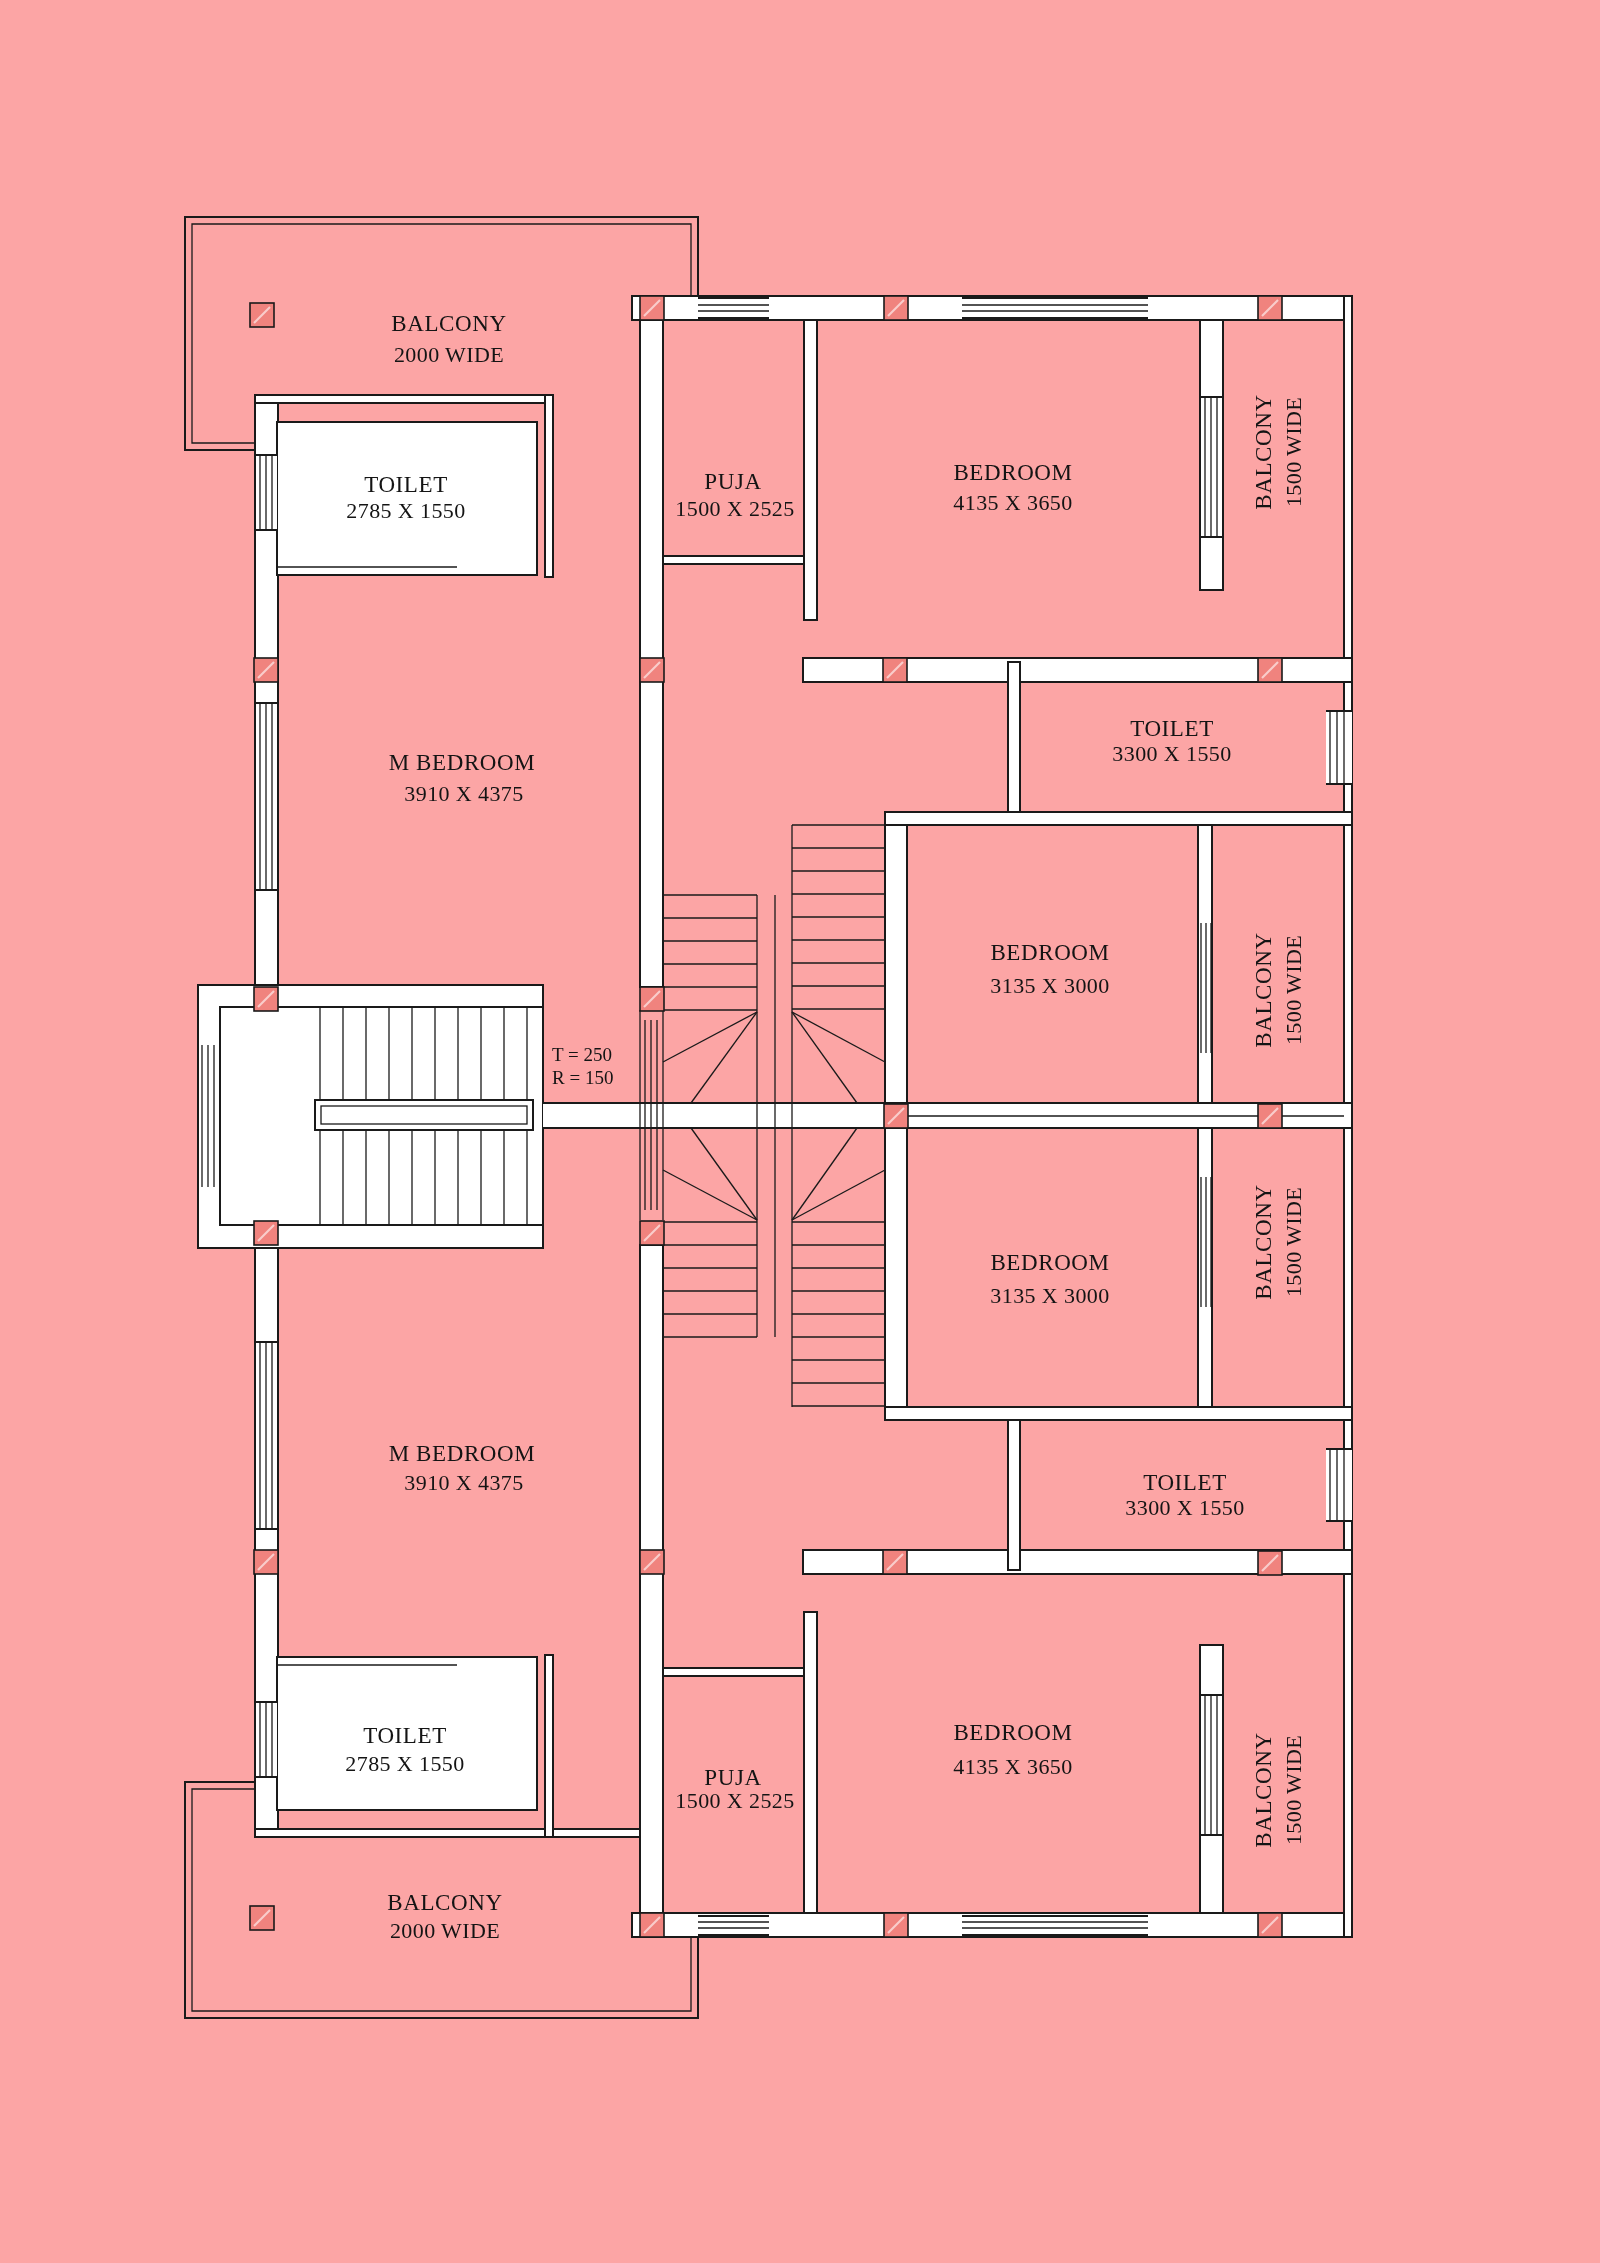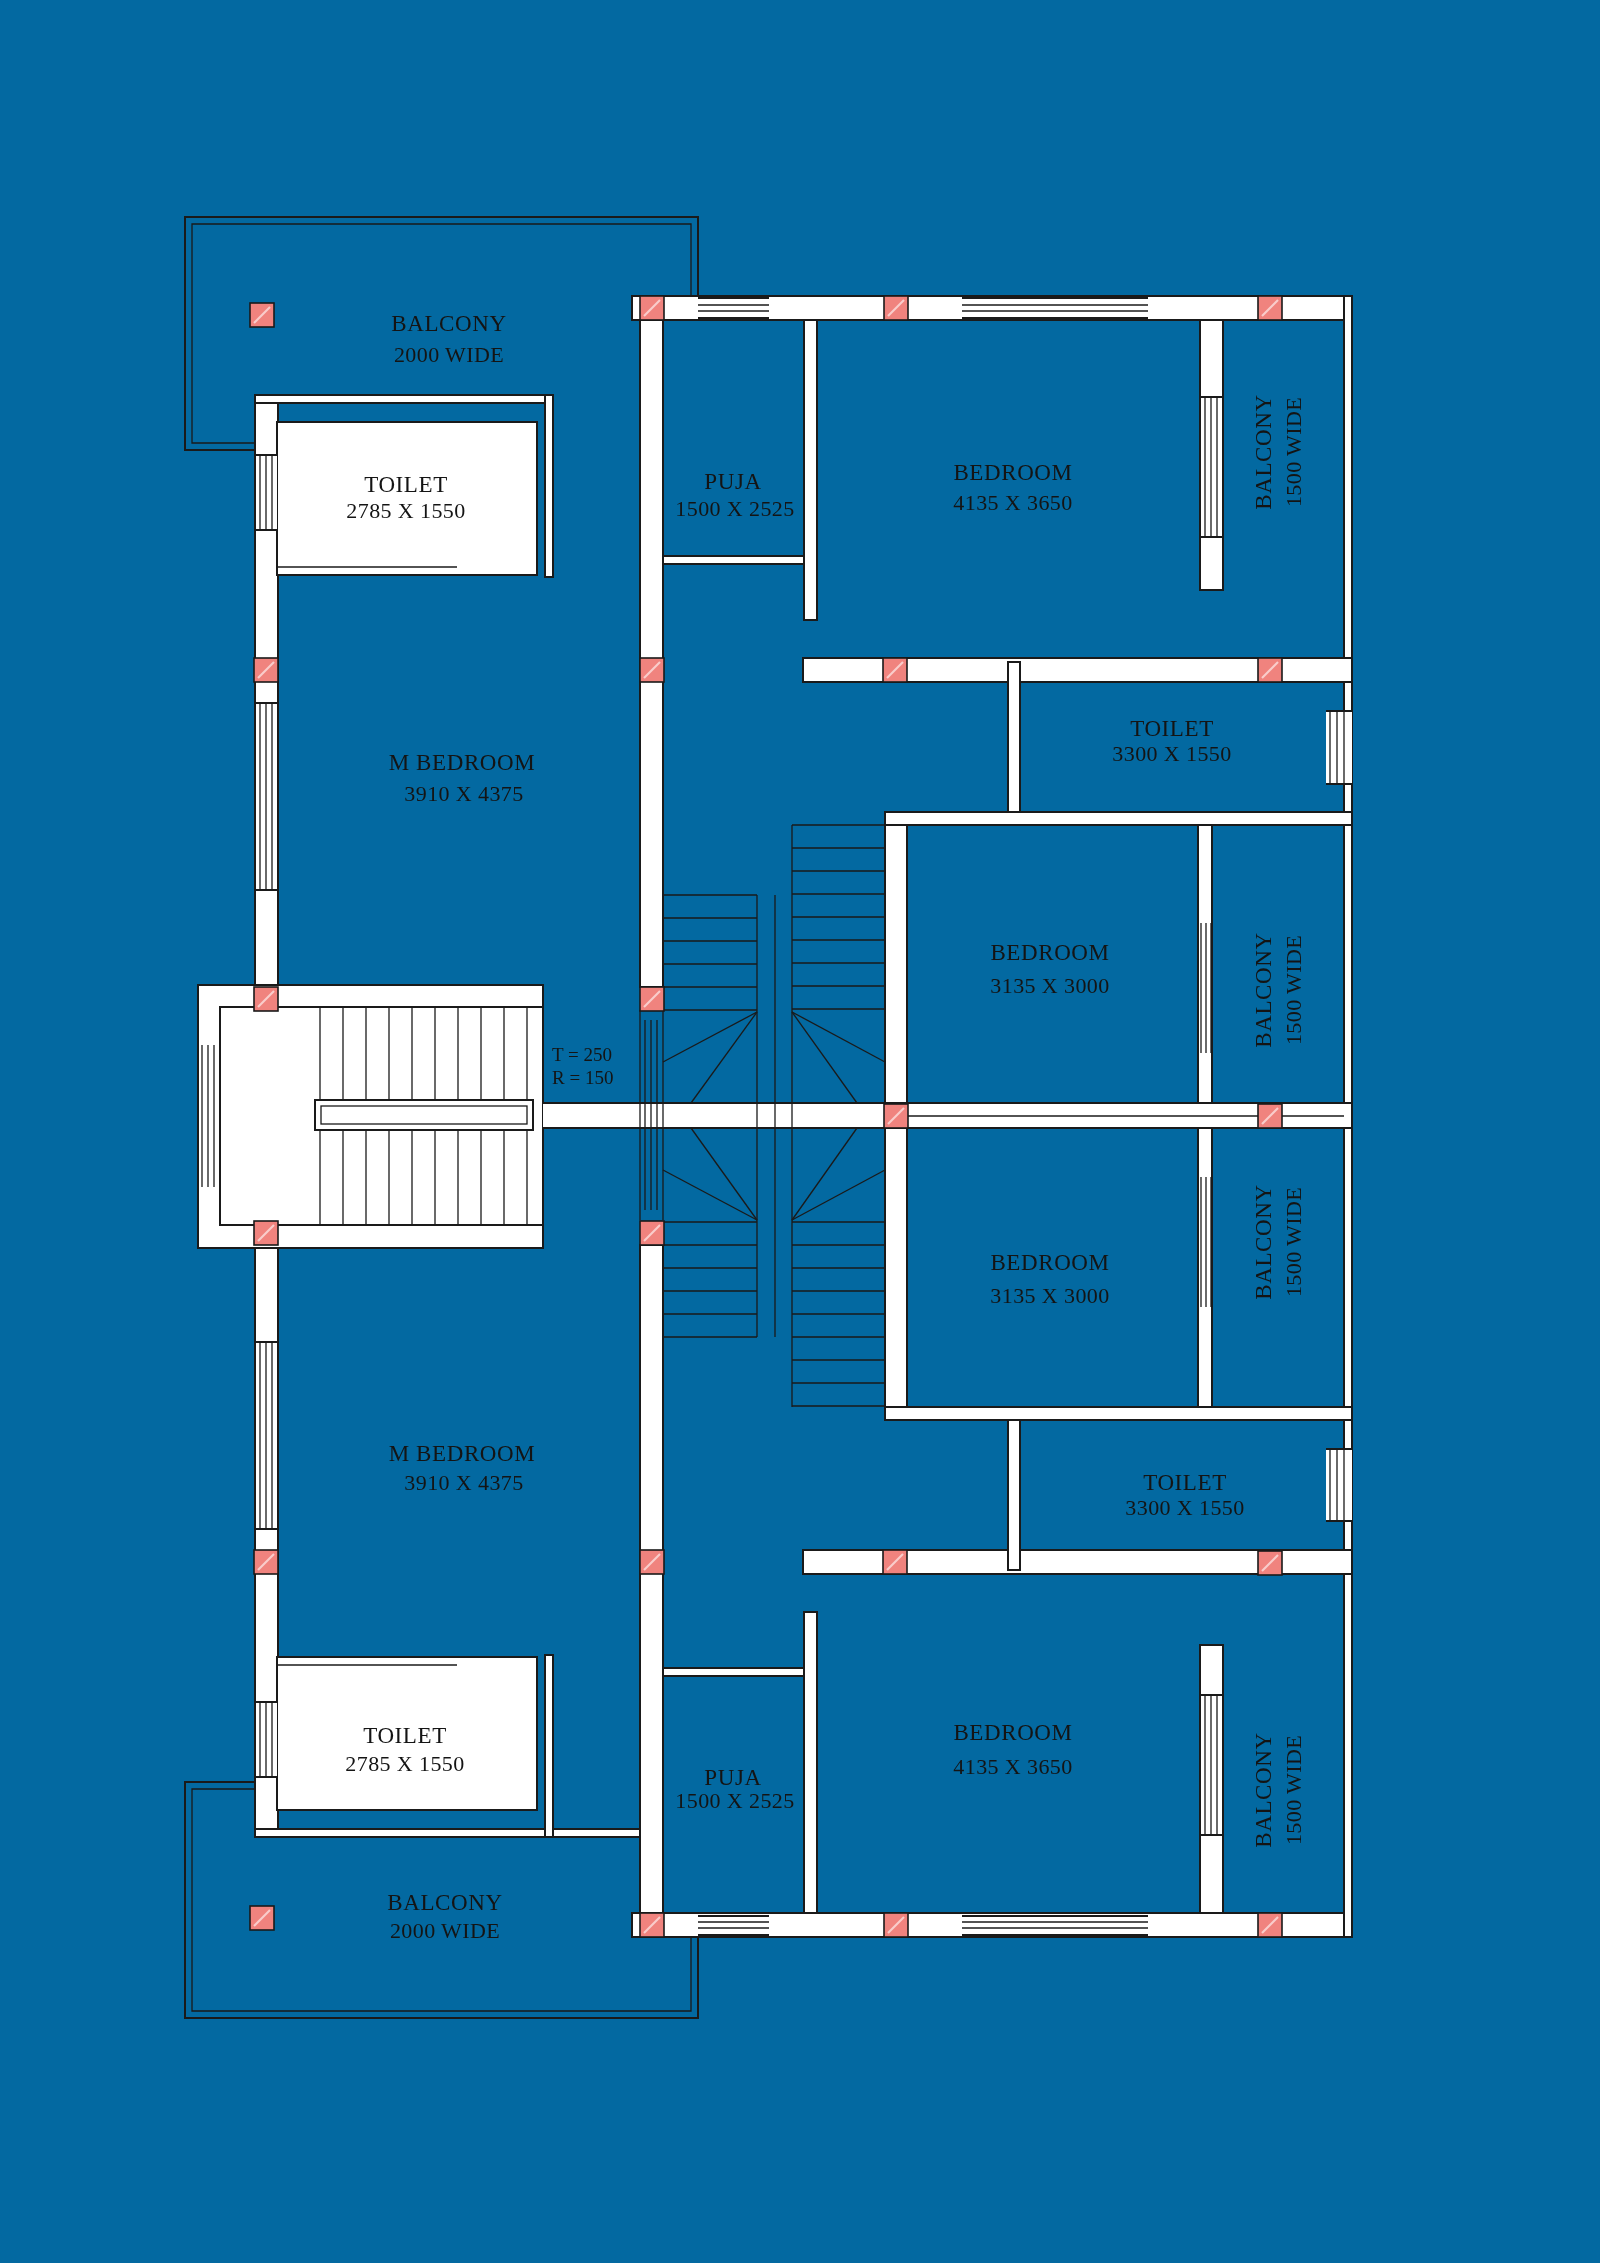--- a/index.html
+++ b/index.html
@@ -1,16 +1,16 @@
 <!DOCTYPE html>
 <html><head>
 <meta charset="utf-8">
 <style>
   html,body { margin:0; padding:0; background:#ffffff; }
-  .page { width:1600px; height:2263px; background:#0369a1; position:relative; }
+  .page { width:1600px; height:2263px; background:#fca5a5; position:relative; }
   svg { display:block; }
   .w   { fill:#ffffff; stroke:#1a1a1a; stroke-width:2; }
   .ln  { stroke:#1a1a1a; stroke-width:2; fill:none; }
   .tn  { stroke:#1a1a1a; stroke-width:1.3; fill:none; }
   .col  { fill:#f0837e; stroke:#1a1a1a; stroke-width:1.6; }
   .colhl{ stroke:rgba(255,255,255,.6); stroke-width:2.2; }
   .lbl  { font:23px "Liberation Serif", serif; fill:#141414; text-anchor:middle; letter-spacing:.6px; }
   .dim  { font:22px "Liberation Serif", serif; fill:#141414; text-anchor:middle; letter-spacing:.4px; }
   .note { font:19px "Liberation Serif", serif; fill:#141414; text-anchor:start; }
 </style>

